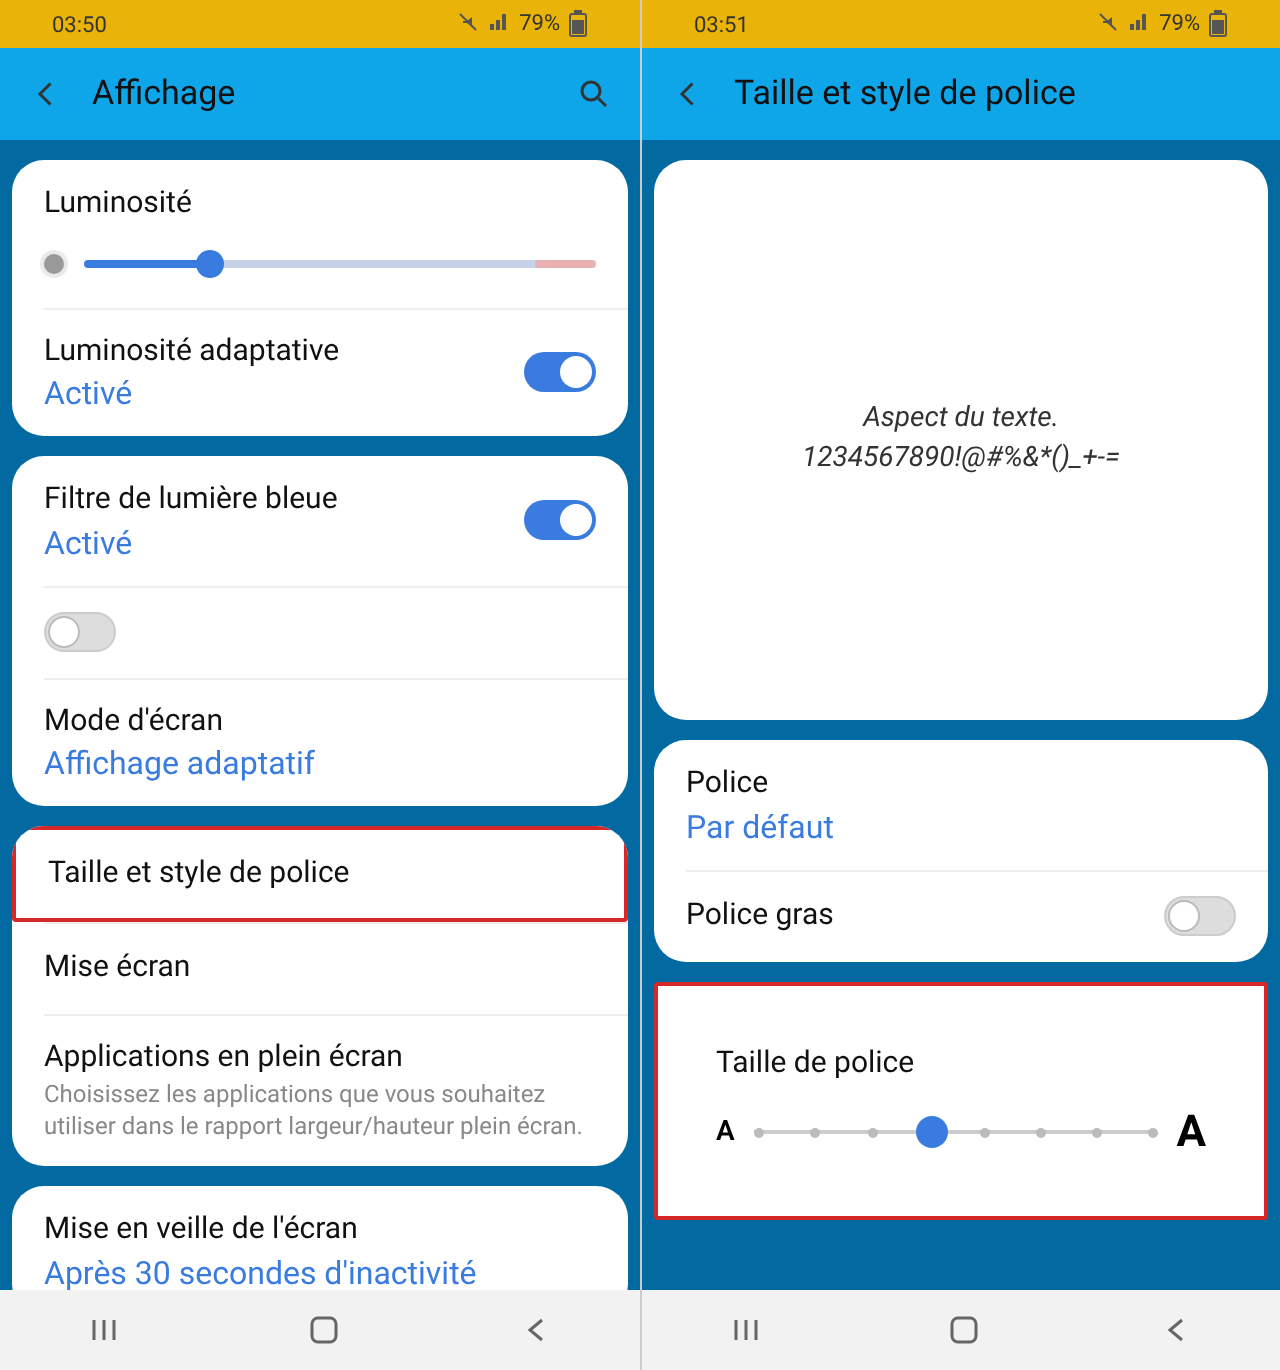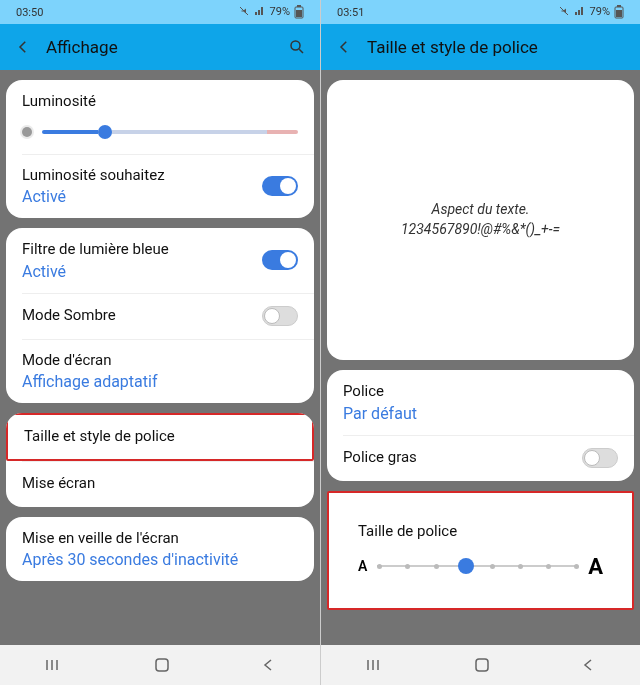--- a/index.html
+++ b/index.html
@@ -1,23 +1,23 @@
 <!DOCTYPE html>
 <html><head>
 <meta charset="utf-8">
 <style>
   * { box-sizing: border-box; margin: 0; padding: 0; font-family: -apple-system, Roboto, "Segoe UI", sans-serif; }
   body { background: #f0f0f0; width: 640px; height: 685px; display: flex; }
   .phone { width: 320px; height: 685px; background: #f2f2f2; display: flex; flex-direction: column; position: relative; }
   .phone + .phone { border-left: 1px solid #ccc; }
-  .status-bar { height: 24px; background: #7dd3fc; display: flex; align-items: center; justify-content: space-between; padding: 0 16px; font-size: 11px; color: #333; }
+  .status-bar { height: 24px; background: #eab308; display: flex; align-items: center; justify-content: space-between; padding: 0 26px; font-size: 11px; color: #333; }
   .status-right { display: flex; align-items: flex-start; gap: 4px; }
   .header { height: 46px; background: #0ea5e9; display: flex; align-items: center; padding: 0 14px; gap: 14px; }
   .header-title { font-size: 17px; color: #111; flex: 1; }
-  .content { flex: 1; overflow-y: auto; background: #737373; }
+  .content { flex: 1; overflow-y: auto; background: #0369a1; }
   .group { background: #fff; border-radius: 16px; margin: 10px 6px; overflow: hidden; }
   .row { padding: 12px 16px; display: flex; align-items: center; position: relative; min-height: 46px; }
   .row + .row::before { content:""; position:absolute; top:0; left:16px; right:0; height:1px; background:#eee; }
   .row-text { flex: 1; }
   .row-title { font-size: 15px; color: #111; line-height: 1.3; }
   .row-sub { font-size: 16px; color: #3a7be0; margin-top: 2px; }
   .row-desc { font-size: 12px; color: #888; margin-top: 2px; line-height: 1.3; }
   .toggle { width: 36px; height: 20px; border-radius: 10px; position: relative; flex-shrink: 0; }
   .toggle.on { background: #3a7be0; }
   .toggle.off { background: #ddd; border:1px solid #ccc; }
@@ -94,55 +94,56 @@
         <div class="row-title">Luminosité</div>
         <div style="display:flex;align-items:center;margin-top:10px;">
           <div class="brightness-auto"></div>
           <div class="slider-track" style="flex:1;">
             <div class="slider-thumb" style="left:22%;"></div>
           </div>
         </div>
       </div>
       <div class="row">
         <div class="row-text">
-          <div class="row-title">Luminosité souhaitez</div>
+          <div class="row-title">Luminosité adaptative</div>
           <div class="row-sub">Activé</div>
         </div>
         <div class="toggle on"></div>
       </div>
     </div>
 
     <div class="group">
       <div class="row">
         <div class="row-text">
           <div class="row-title">Filtre de lumière bleue</div>
           <div class="row-sub">Activé</div>
         </div>
         <div class="toggle on"></div>
       </div>
       <div class="row">
-        <div class="row-text">
-          <div class="row-title">Mode Sombre</div>
-        </div>
         <div class="toggle off"></div>
       </div>
       <div class="row">
         <div class="row-text">
           <div class="row-title">Mode d'écran</div>
           <div class="row-sub">Affichage adaptatif</div>
         </div>
       </div>
     </div>
 
     <div class="group">
       <div class="row highlight">
         <div class="row-title">Taille et style de police</div>
       </div>
       <div class="row">
         <div class="row-title">Mise écran</div>
+      </div>
+      <div class="row" style="display:block;">
+        <div class="row-title">Applications en plein écran</div>
+        <div class="row-desc">Choisissez les applications que vous souhaitez utiliser dans le rapport largeur/hauteur plein écran.</div>
       </div>
     </div>
 
     <div class="group">
       <div class="row">
         <div class="row-text">
           <div class="row-title">Mise en veille de l'écran</div>
           <div class="row-sub">Après 30 secondes d'inactivité</div>
         </div>
       </div>

